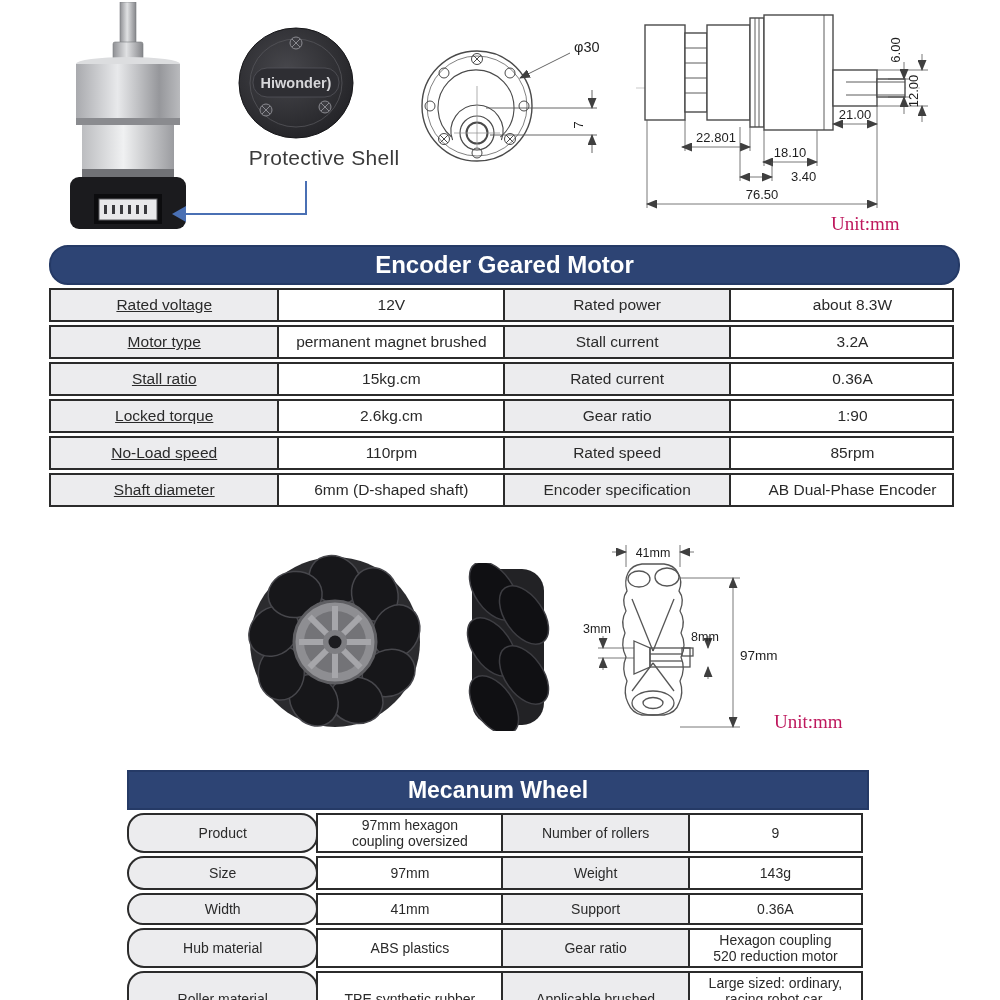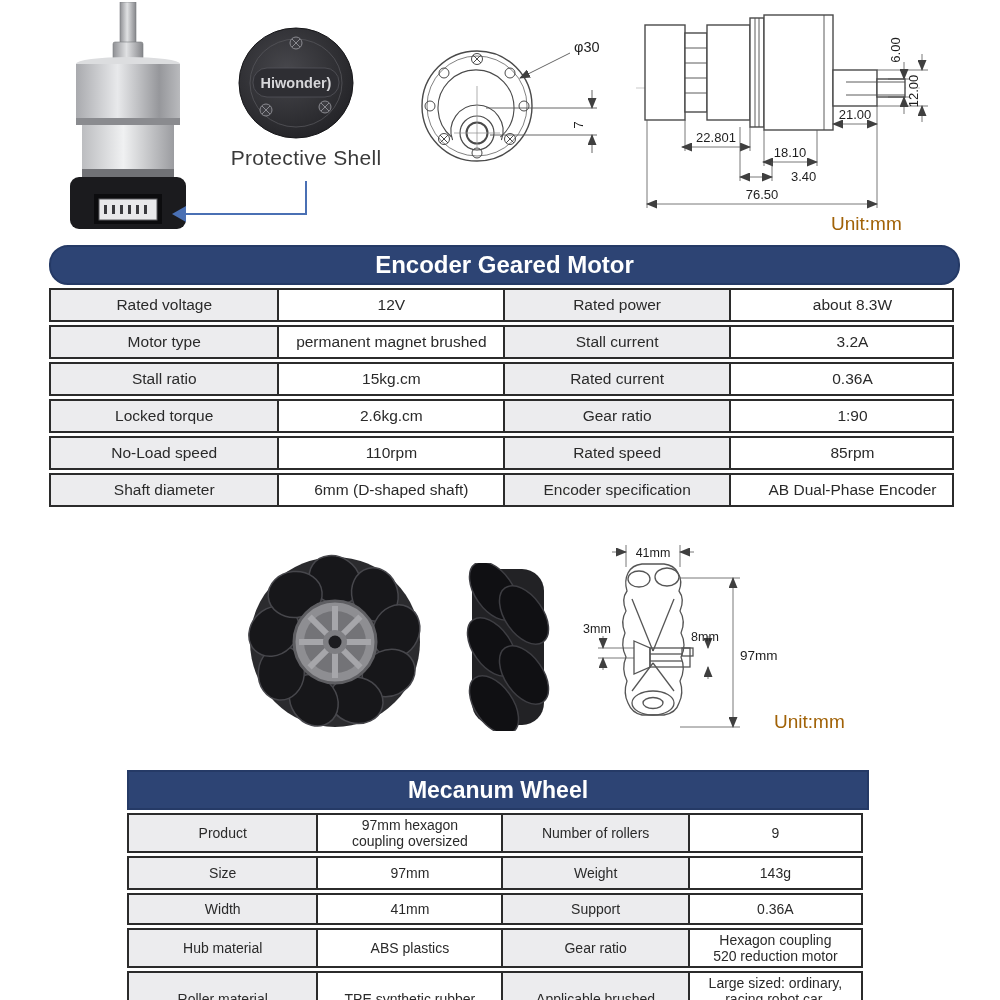--- a/index.html
+++ b/index.html
@@ -5,38 +5,38 @@
   html,body{margin:0;padding:0;background:#fff;}
   #canvas{position:relative;width:1000px;height:1000px;background:#ffffff;overflow:hidden;
           font-family:"Liberation Sans",sans-serif;color:#2a2a2a;}
   .abs{position:absolute;}
   
   .callout-label{font-size:21px;color:#3a3a3a;text-align:center;letter-spacing:.3px;}
   .blue-vline{width:2px;background:#4a70b4;}
   .blue-hline{height:2px;background:#4a70b4;}
   .blue-arrow{width:0;height:0;border-top:8px solid transparent;border-bottom:8px solid transparent;
               border-right:14px solid #4a70b4;}
-  .unit-label{font-size:19px;color:#a16207;}
+  .unit-label{font-size:19px;color:#be185d;font-family:Liberation Serif, serif;}
   
   .spec-table{box-sizing:border-box;}
   .t-header{display:flex;align-items:center;justify-content:center;background:#2d4474;
             border:2px solid #253a66;color:#fff;font-weight:bold;}
   .t1 .t-header{height:36px;font-size:24px;border-radius:19px;}
   .t2 .t-header{height:36px;font-size:23px;}
   .trow{display:flex;margin-top:3px;}
   .tcell{box-sizing:border-box;border:2px solid #2b2b2b;margin-left:-2px;
          display:flex;align-items:center;justify-content:center;text-align:center;
          padding:2px 6px;white-space:pre-line;line-height:1.15;}
   .tcell:first-child{margin-left:0;}
   .lab{background:#ececee;}
   .val{background:#ffffff;}
   .t1 .tcell{font-size:15.5px;height:34px;}
-  .t1 .c1{width:25.3%;} .t1 .c2{width:25.0%;} .t1 .c3{width:25.0%;} .t1 .c4{width:24.7%;padding-left:28px;}
+  .t1 .c1{width:25.3%;text-decoration:underline;} .t1 .c2{width:25.0%;} .t1 .c3{width:25.0%;} .t1 .c4{width:24.7%;padding-left:28px;}
   .t2 .tcell{font-size:14px;}
-  .t2 .c1{width:25.8%;} .t2 .c2{width:25.2%;} .t2 .c3{width:25.4%;} .t2 .c4{width:23.6%;}
+  .t2 .c1{width:25.8%;border-radius:17px;} .t2 .c2{width:25.2%;} .t2 .c3{width:25.4%;} .t2 .c4{width:23.6%;}
   .t2 .trow:nth-of-type(2) .tcell{min-height:38px;}
   .t2 .trow:nth-of-type(3) .tcell{min-height:34px;}
   .t2 .trow:nth-of-type(4) .tcell{min-height:32px;}
   .t2 .trow:nth-of-type(5) .tcell{min-height:39px;}
   .t2 .trow:nth-of-type(6) .tcell{min-height:55px;}
   svg text{font-family:"Liberation Sans",sans-serif;}
 </style>
 </head>
 <body>
 
@@ -107,21 +107,21 @@
         <line x1="63" y1="13" x2="55" y2="21"></line>
       <circle cx="29" cy="84" r="6" fill="#3d3d42"></circle>
         <line x1="25" y1="80" x2="33" y2="88"></line>
         <line x1="33" y1="80" x2="25" y2="88"></line>
       <circle cx="88" cy="81" r="6" fill="#3d3d42"></circle>
         <line x1="84" y1="77" x2="92" y2="85"></line>
         <line x1="92" y1="77" x2="84" y2="85"></line>
     </g>
   </svg>
 
-  <div class="abs callout-label" style="left:216px;top:146px;width:180px">Protective Shell</div>
+  <div class="abs callout-label" style="left:234px;top:146px;width:180px">Protective Shell</div>
   <div class="abs blue-vline" style="left:305px;top:181px;height:34px"></div>
   <div class="abs blue-hline" style="left:186px;top:213px;width:121px"></div>
   <div class="abs blue-arrow" style="left:172px;top:206px"></div>
 
   <svg class="abs" style="left:398px;top:16px" width="215" height="190" viewBox="0 0 215 190">
     <defs>
       <marker id="m1" markerWidth="11" markerHeight="9" refX="10" refY="4.5" orient="auto-start-reverse" markerUnits="userSpaceOnUse">
         <path d="M0,0 L11,4.5 L0,9 z" fill="#3f3f3f"></path>
       </marker>
     </defs>

